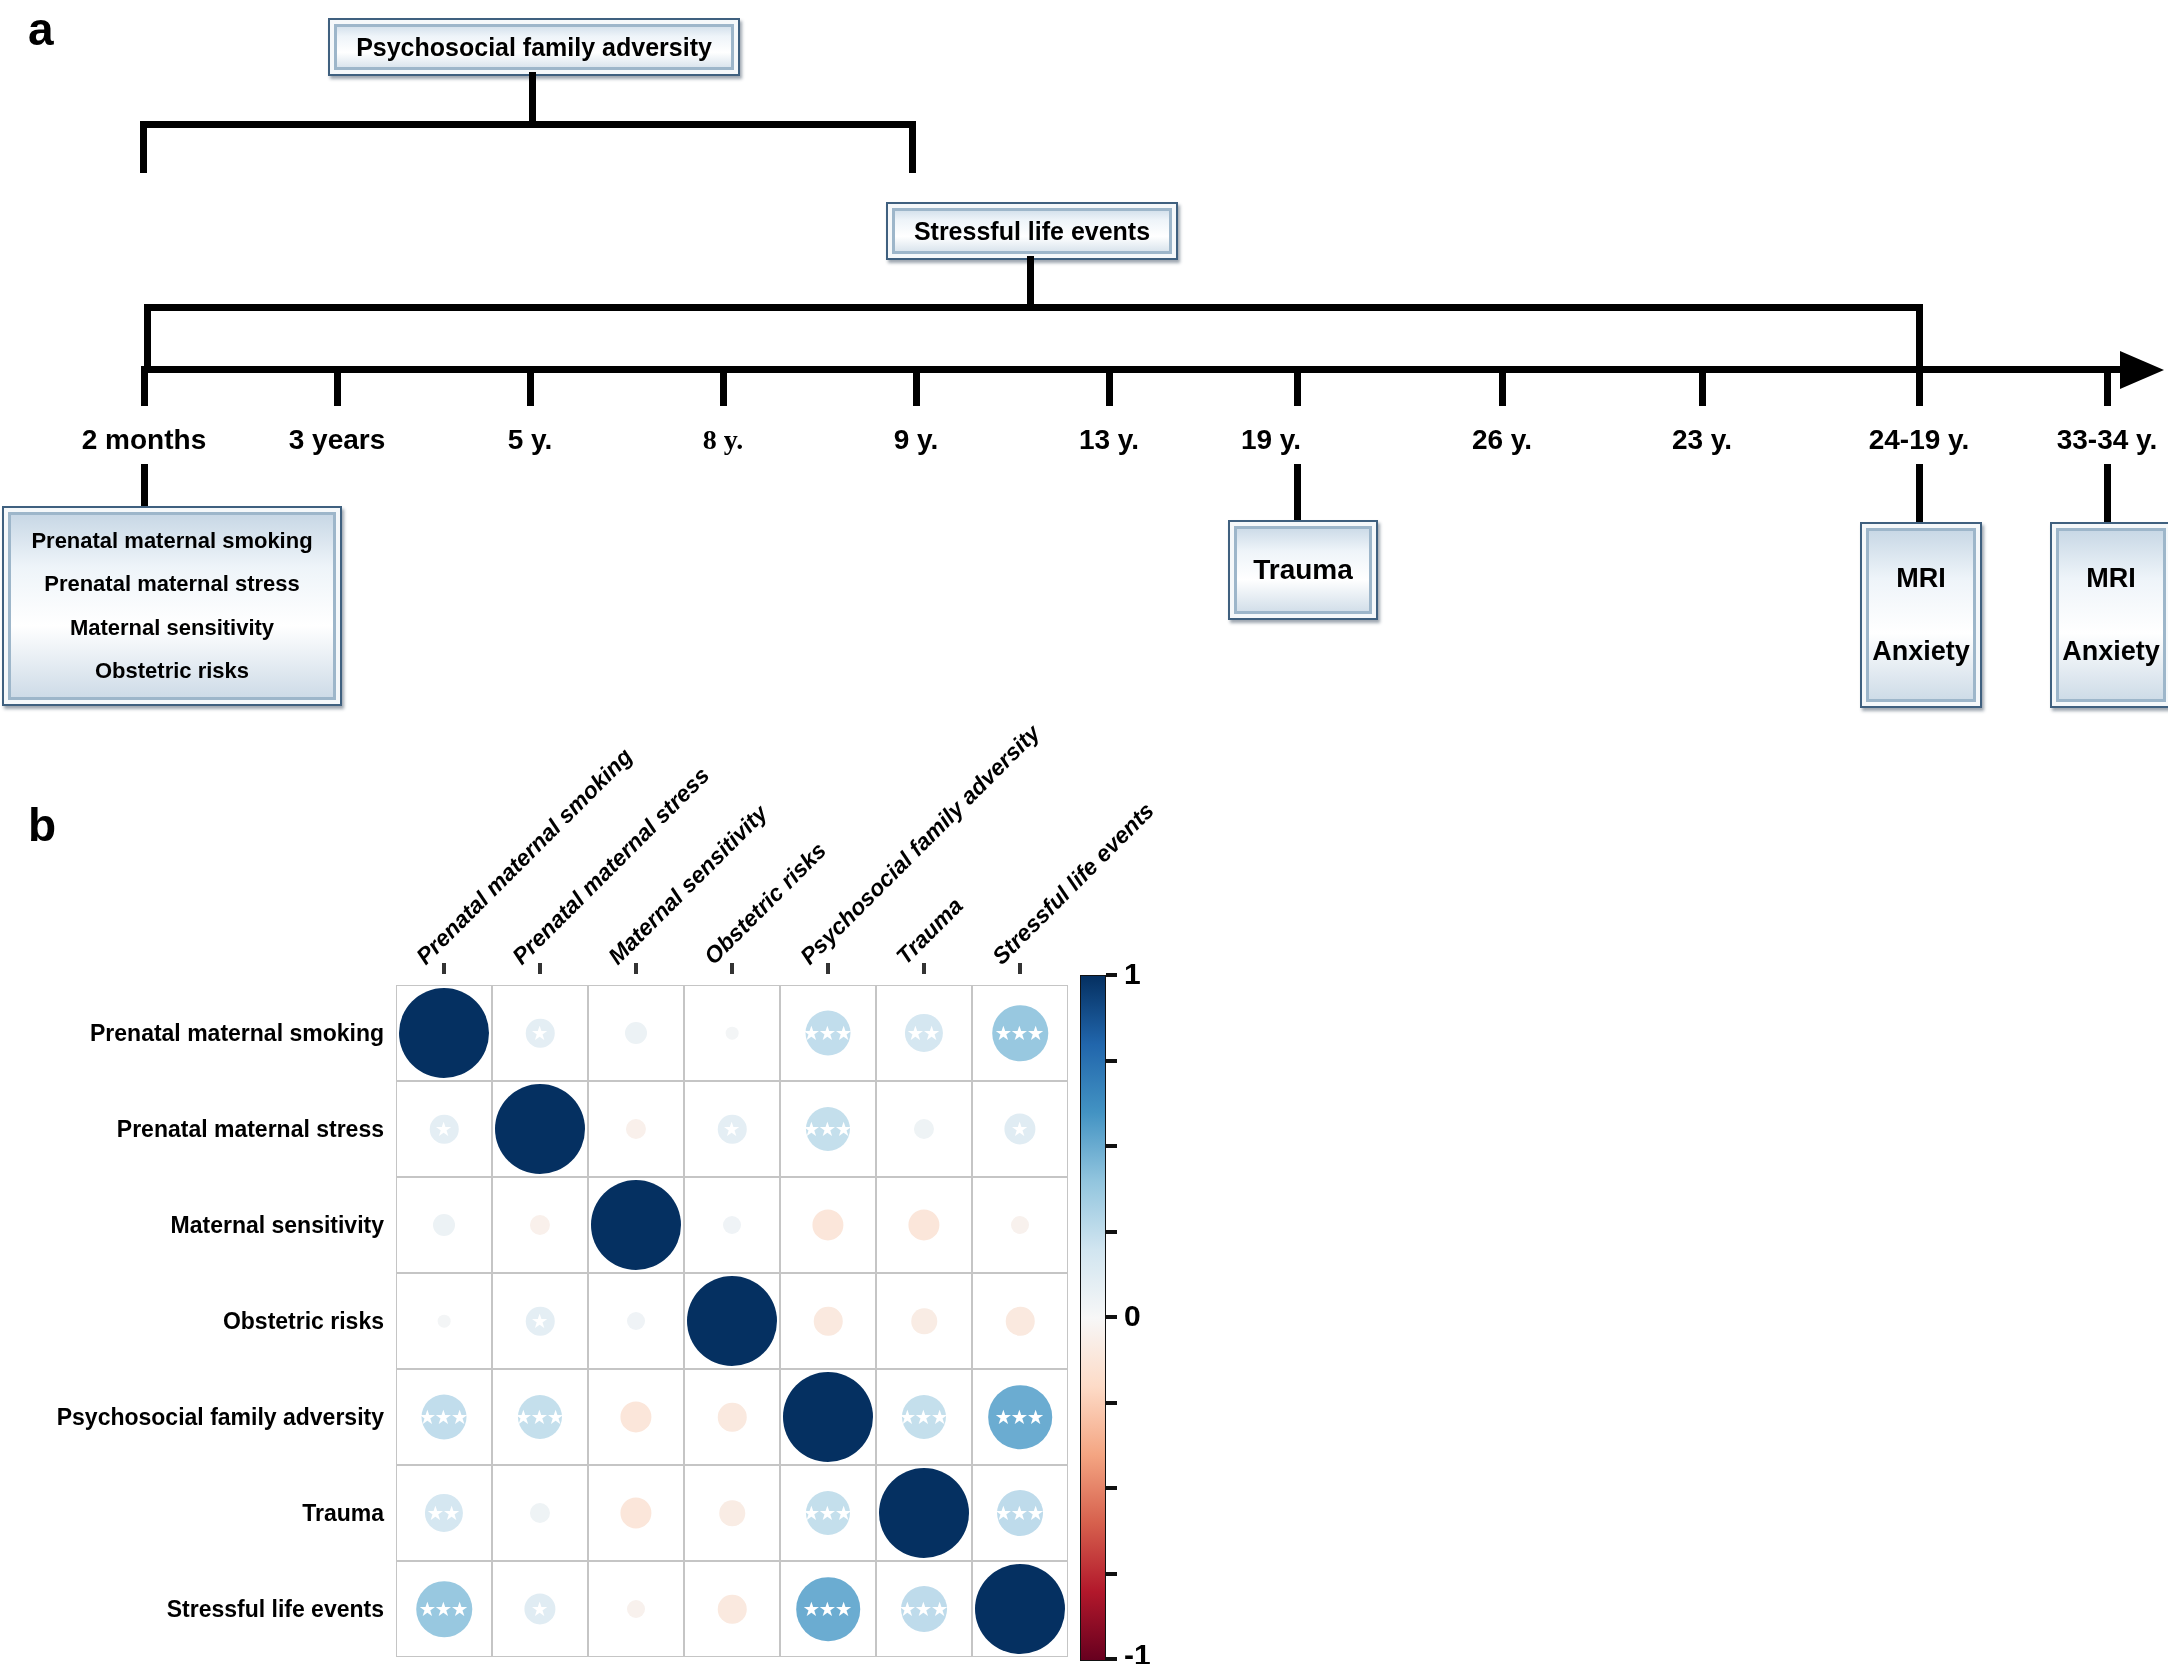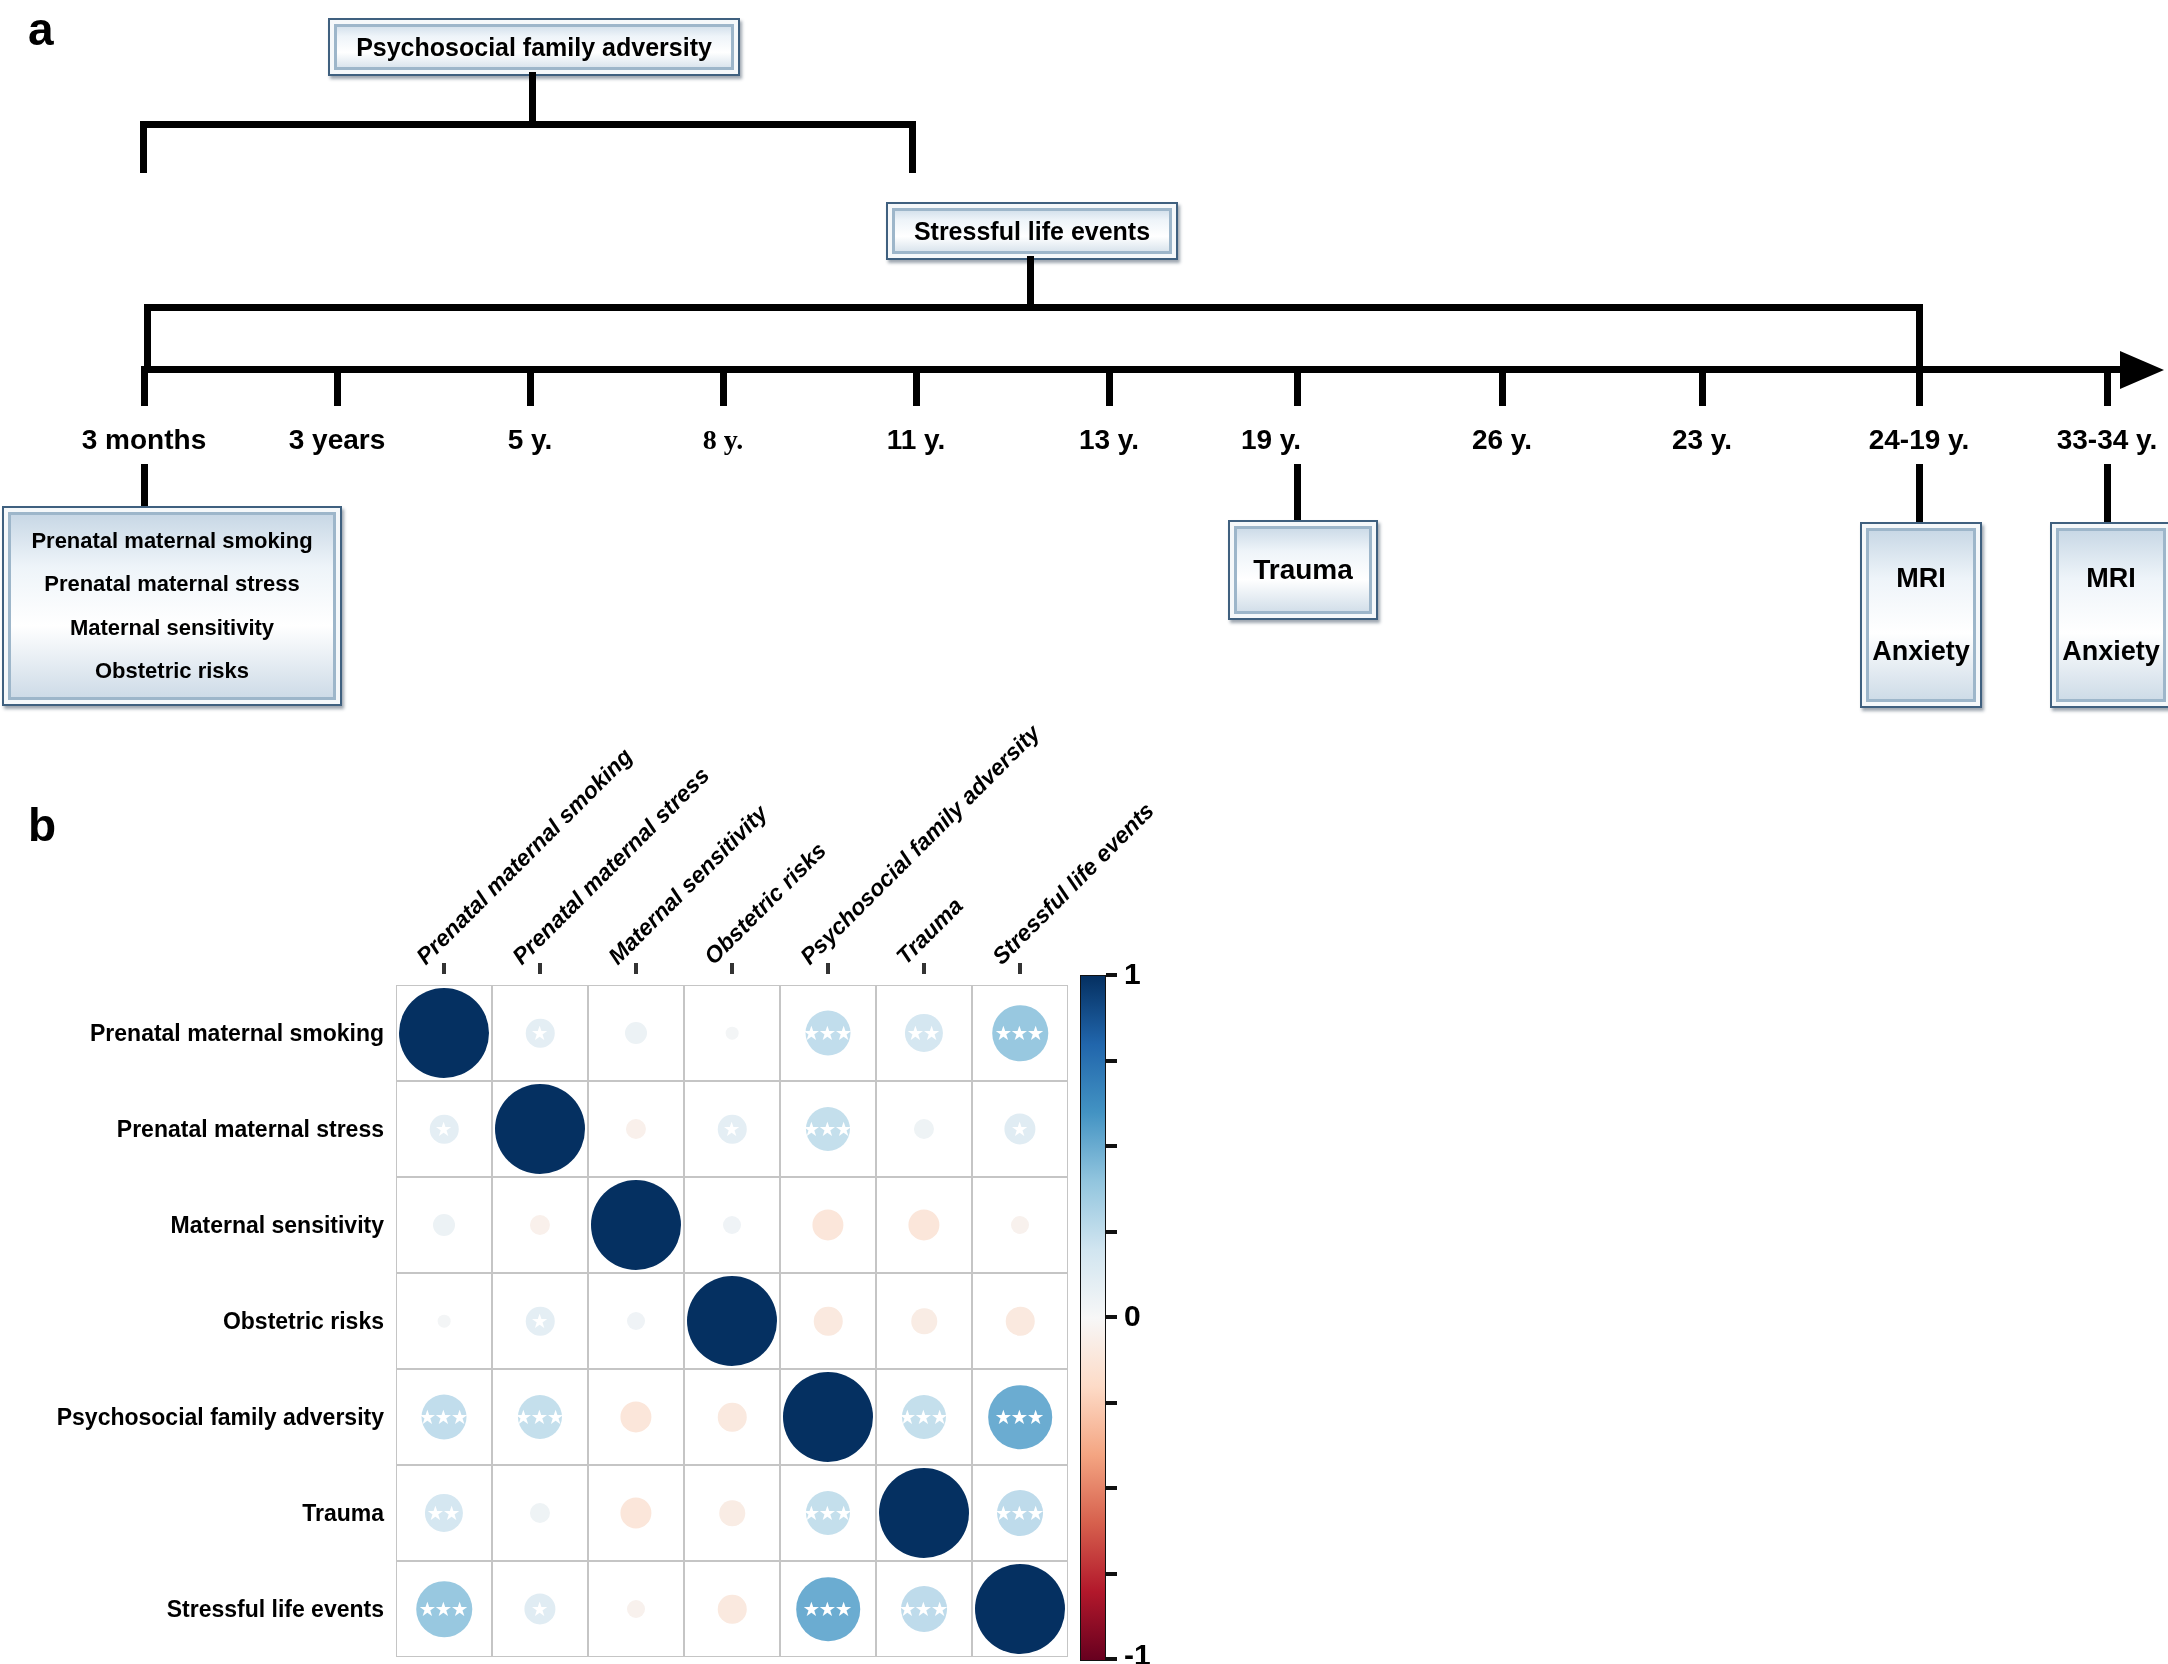--- a/index.html
+++ b/index.html
@@ -71,25 +71,25 @@
   <div class="tl-tick" style="left:527px;"></div>
   <div class="tl-tick" style="left:720px;"></div>
   <div class="tl-tick" style="left:913px;"></div>
   <div class="tl-tick" style="left:1106px;"></div>
   <div class="tl-tick" style="left:1294px;"></div>
   <div class="tl-tick" style="left:1499px;"></div>
   <div class="tl-tick" style="left:1699px;"></div>
   <div class="tl-tick" style="left:1916px;"></div>
   <div class="tl-tick" style="left:2104px;"></div>
 
-  <div class="tl-label" style="left:64px;">3 months</div>
+  <div class="tl-label" style="left:64px;">2 months</div>
   <div class="tl-label" style="left:257px;">3 years</div>
   <div class="tl-label" style="left:450px;">5 y.</div>
   <div class="tl-label" style="left:643px;font-family:Liberation Serif, serif;">8 y.</div>
-  <div class="tl-label" style="left:836px;">11 y.</div>
+  <div class="tl-label" style="left:836px;">9 y.</div>
   <div class="tl-label" style="left:1029px;">13 y.</div>
   <div class="tl-label" style="left:1191px;">19 y.</div>
   <div class="tl-label" style="left:1422px;">26 y.</div>
   <div class="tl-label" style="left:1622px;">23 y.</div>
   <div class="tl-label" style="left:1839px;">24-19 y.</div>
   <div class="tl-label" style="left:2027px;">33-34 y.</div>
 
   <div class="line" style="left:141px;top:464px;width:7px;height:42px;"></div>
   <div class="line" style="left:1294px;top:464px;width:7px;height:56px;"></div>
   <div class="line" style="left:1916px;top:464px;width:7px;height:58px;"></div>

